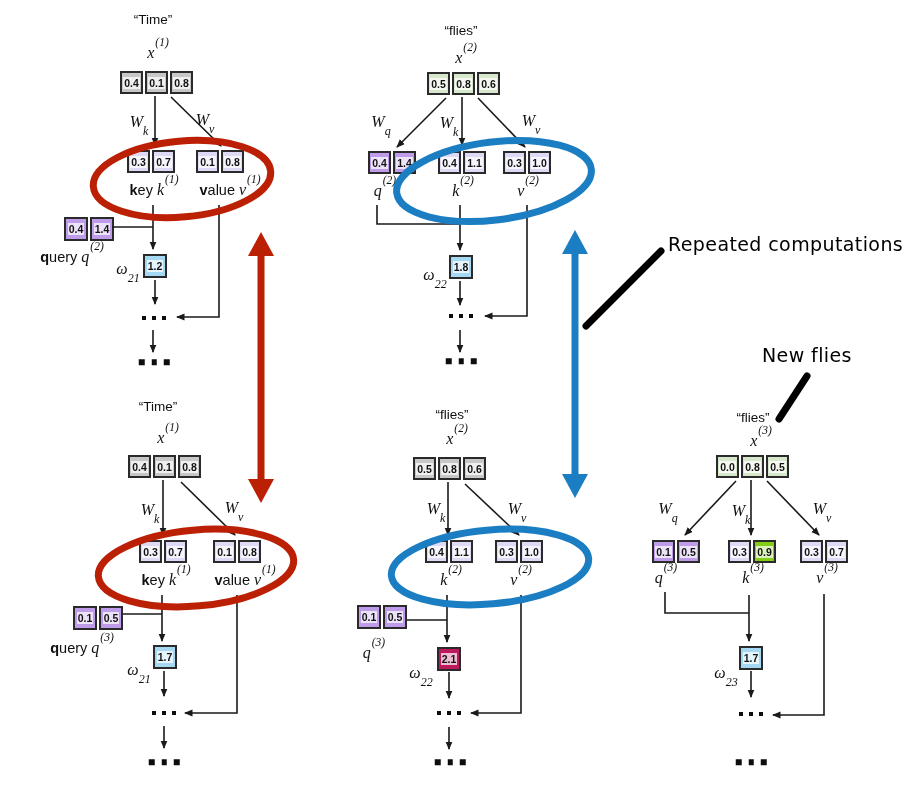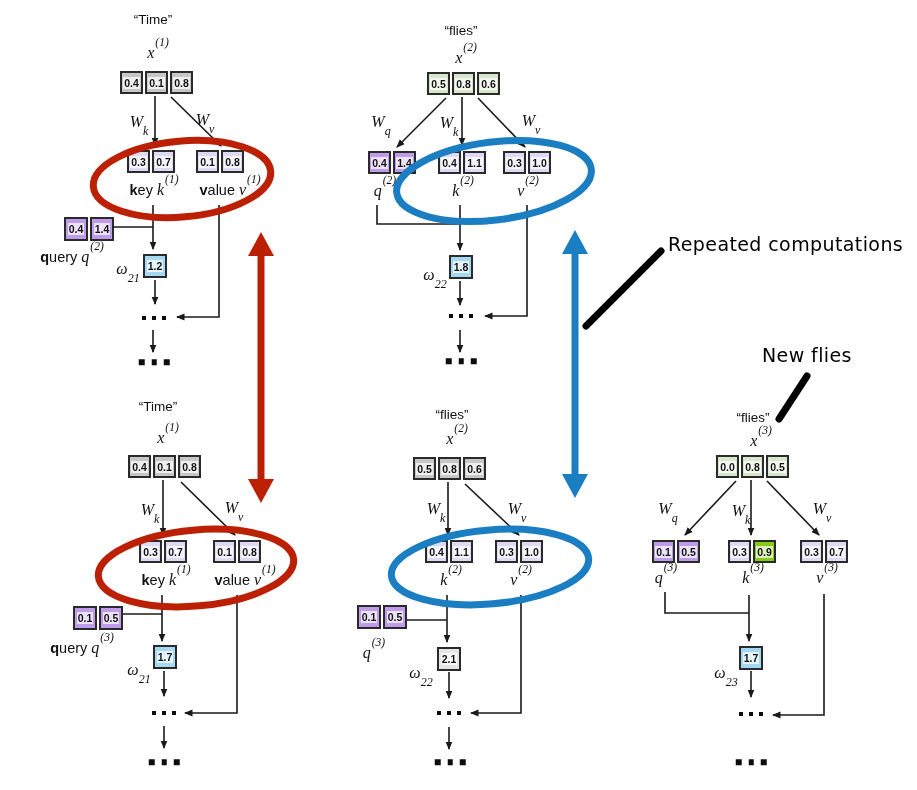--- a/index.html
+++ b/index.html
@@ -248,21 +248,21 @@
         <div class="cells" style="left: 357px; top: 605px;">
           <div class="cell" style="background: rgb(191, 156, 233); width: 20px; height: 20px;">
             <span>0.1</span>
           </div>
           <div class="cell" style="background: rgb(191, 156, 233); width: 20px; height: 20px;">
             <span>0.5</span>
           </div>
         </div>
         <div class="lbl om" style="left: 374px; top: 652px;"><span class="math"><span>q</span><sup>(3)</sup></span></div>
         <div class="cells" style="left: 437px; top: 647px;">
-          <div class="cell" style="background: #e5e5e5; width: 20px; height: 20px;">
+          <div class="cell" style="background: #be185d; width: 20px; height: 20px;">
             <span>2.1</span>
           </div>
         </div>
         <div class="lbl om" style="left: 421px; top: 675px;"><span class="math"><span>ω</span><sub>22</sub></span></div>
         <div class="dots" title="..." style="left: 449px; top: 713px;">
           <i></i>
           <i></i>
           <i></i>
         </div>
         <div class="dots big" title="..." style="left: 450px; top: 762px;">

